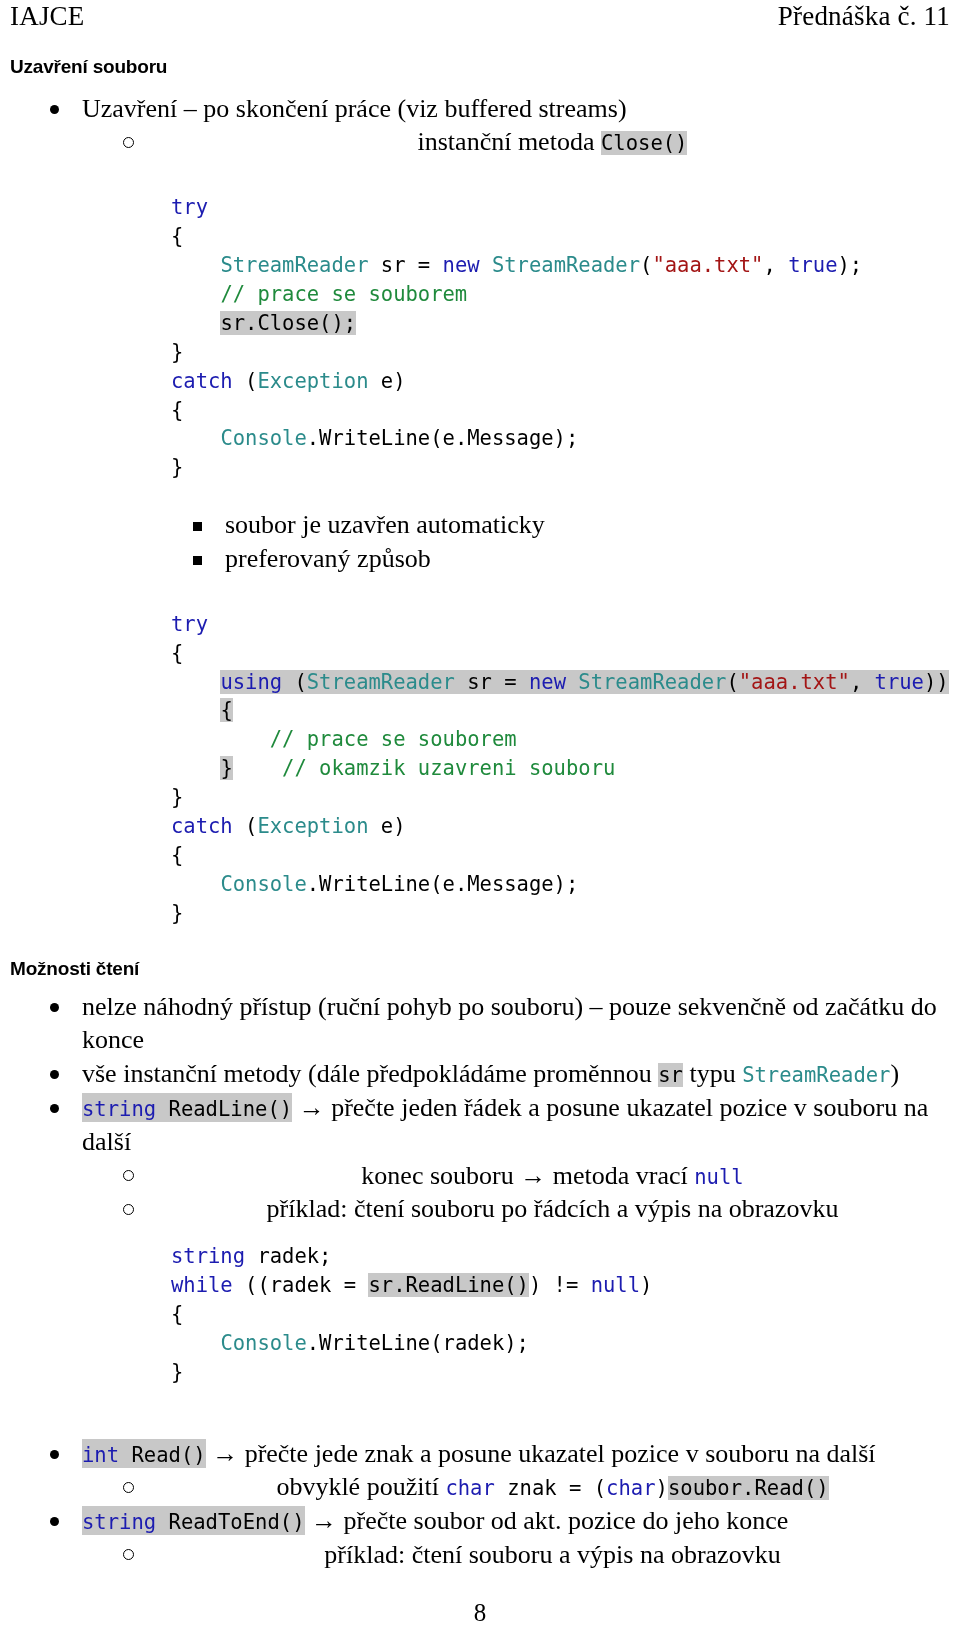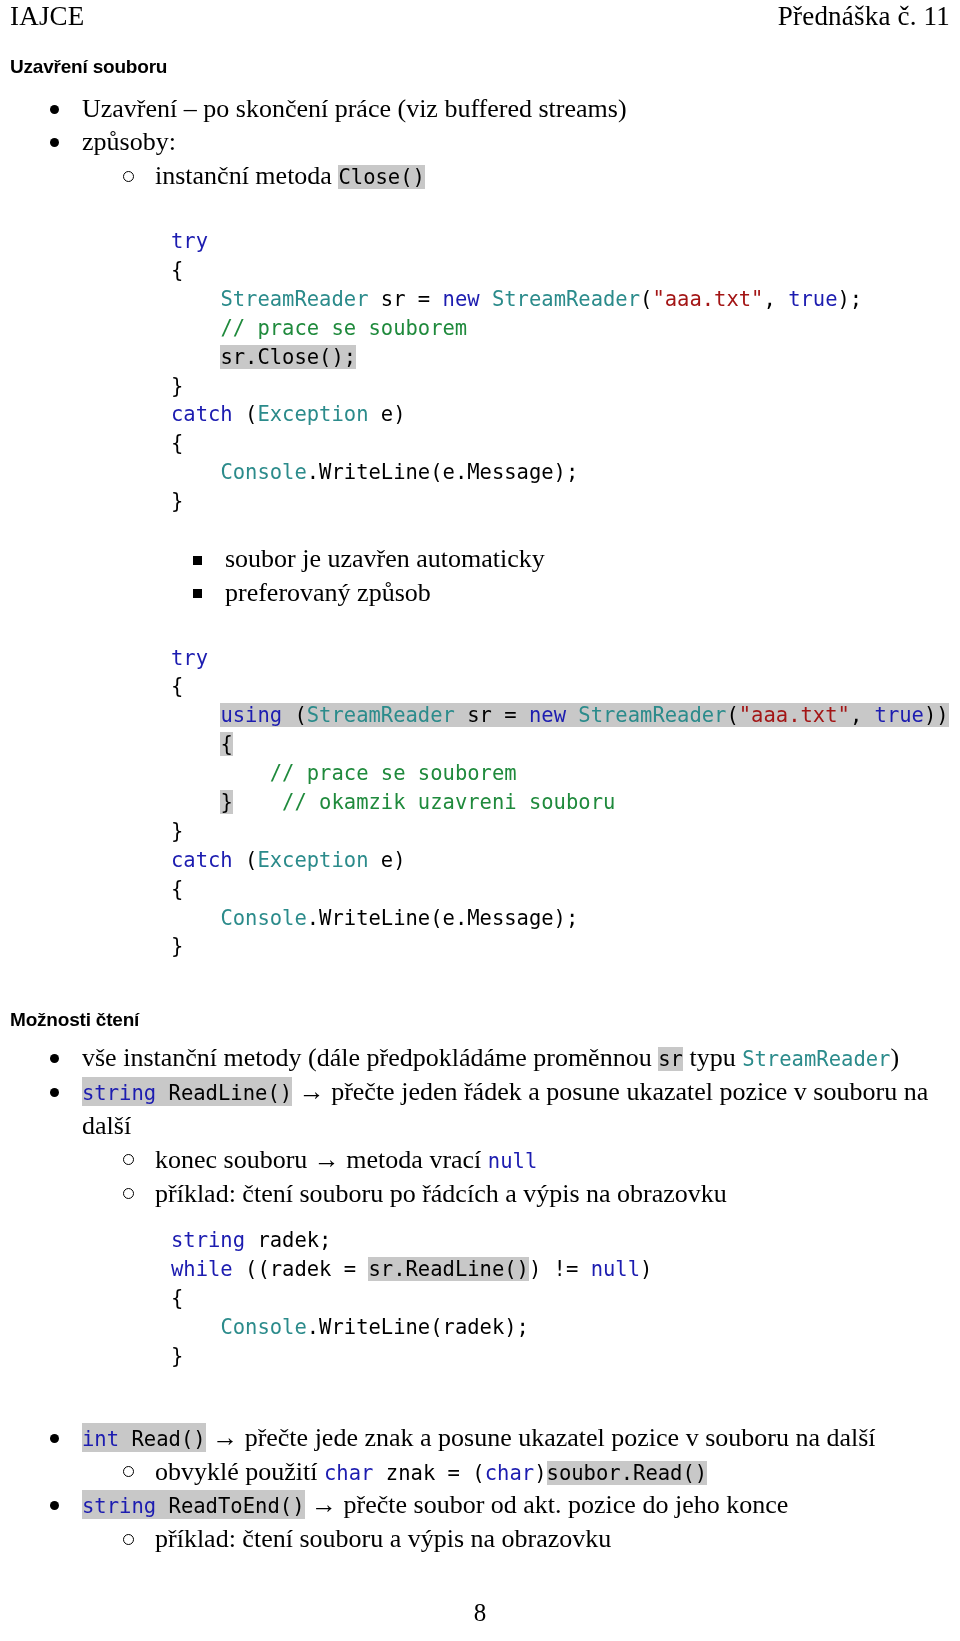--- a/index.html
+++ b/index.html
@@ -39,31 +39,31 @@
   
   .sec-heading {
     font-family: "Liberation Sans", "DejaVu Sans", sans-serif;
     font-weight: bold;
     font-size: 19px;
     margin: 0;
     padding: 0;
     letter-spacing: -0.2px;
   }
   .sec-heading.first { margin-top: 24px; }
-  .sec-heading.second { margin-top: 18px; }
+  .sec-heading.second { margin-top: 0; }
 
   
   .b1, .b2, .b3 {
     position: relative;
     font-size: 26px;
     line-height: 1.30;
     margin: 0;
   }
   .b1 { padding-left: 72px; }
-  .b2 { padding-left: 145px; }
+  .b2 { padding-left: 145px; text-align: center; }
   .b3 { padding-left: 215px; }
 
   .b1 .mark, .b2 .mark, .b3 .mark {
     position: absolute;
     display: block;
     text-align: left;
   }
   .b1 .mark {
     left: 40px;
     top: 0.50em;
@@ -142,24 +142,20 @@
 
   <div class="sec-heading first">Uzavření souboru</div>
 
   <div class="sp-14"></div>
 
   <div class="b1">
     <span class="mark"></span>
     <span>Uzavření – po skončení práce (viz buffered streams)</span>
   </div>
 
-  <div class="b1">
-    <span class="mark"></span>
-    <span>způsoby:</span>
-  </div>
 
   <div class="b2">
     <span class="mark"></span>
     <span>instanční metoda </span><span class="mono hl pln">Close()</span>
   </div>
 
   <div class="sp-18"></div>
 
   <div class="code code-block"><span class="kw">try</span>
 <span class="pln">{</span>
@@ -197,20 +193,24 @@
 <span class="pln">{</span>
     <span class="typ">Console</span><span class="pln">.WriteLine(e.Message);</span>
 <span class="pln">}</span></div>
 
   <div class="sp-14"></div>
 
   <div class="sec-heading second">Možnosti čtení</div>
 
   <div class="sp-10"></div>
 
+  <div class="b1">
+    <span class="mark"></span>
+    <span>nelze náhodný přístup (ruční pohyb po souboru) – pouze sekvenčně od začátku do konce</span>
+  </div>
 
   <div class="b1">
     <span class="mark"></span>
     <span>vše instanční metody (dále předpokládáme proměnnou </span><span class="mono hl pln">sr</span><span> typu </span><span class="mono typ">StreamReader</span><span>)</span>
   </div>
 
   <div class="b1">
     <span class="mark"></span>
     <span class="hl"><span class="mono kw">string</span><span class="mono pln"> ReadLine()</span></span><span class="arrow"> → </span><span>přečte jeden řádek a posune ukazatel pozice v souboru na další</span>
   </div>

